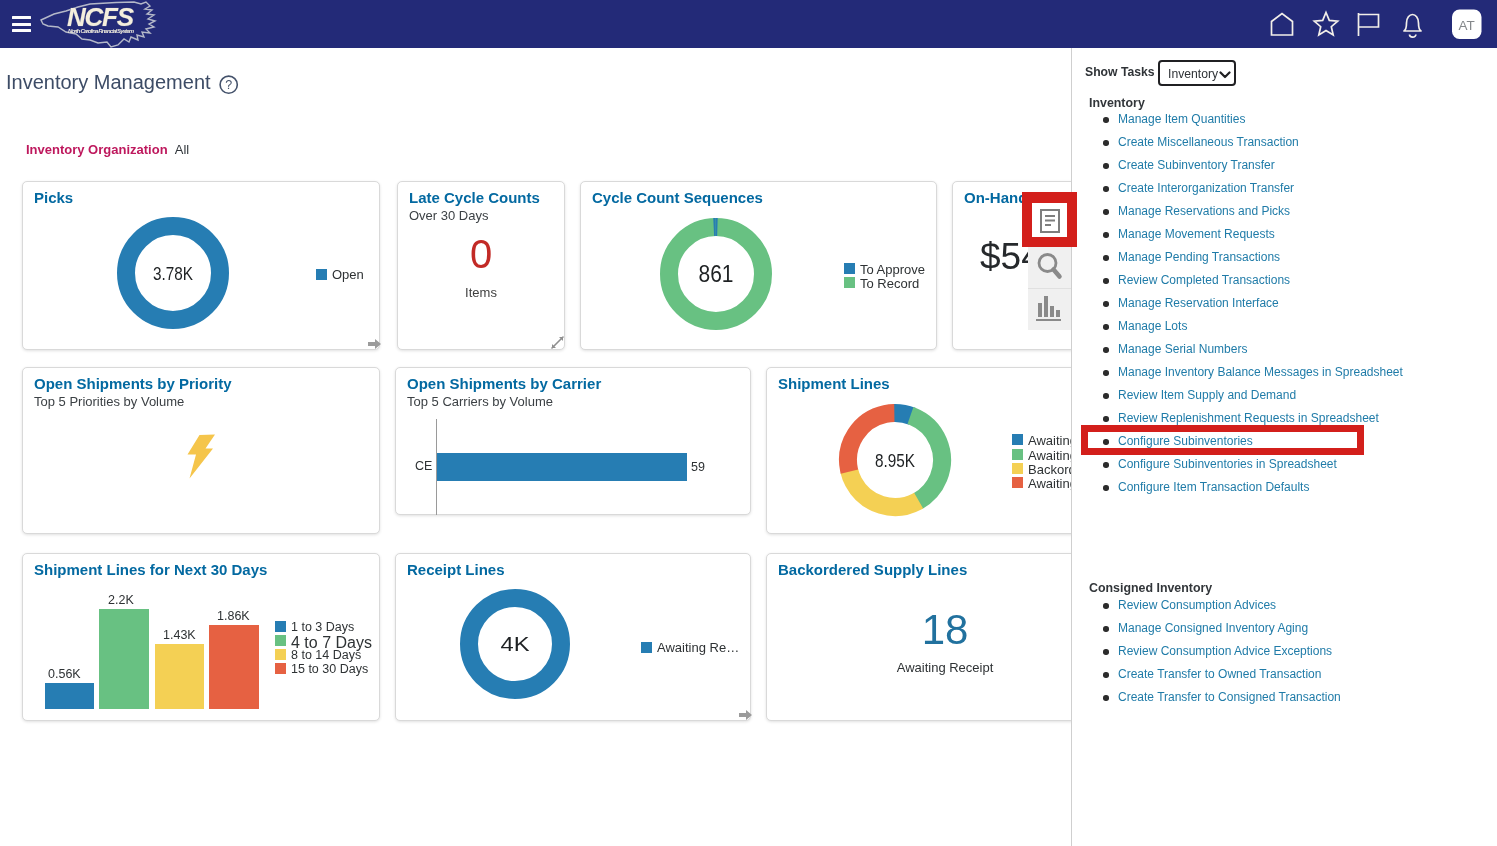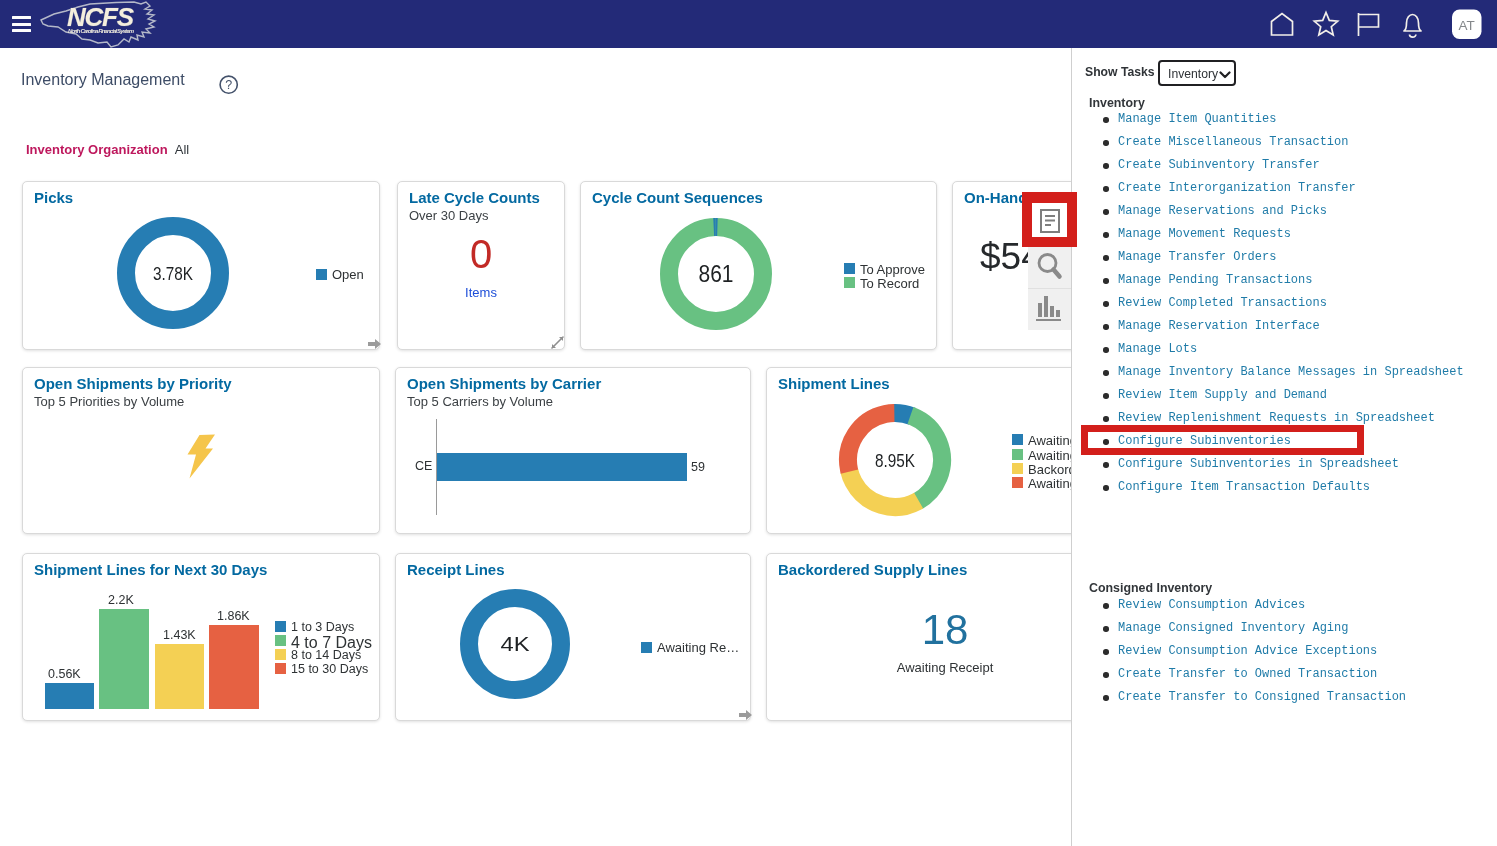--- a/index.html
+++ b/index.html
@@ -5,40 +5,40 @@
   * { margin:0; padding:0; box-sizing:border-box; }
   html,body { width:1497px; height:846px; background:#fff; font-family:"Liberation Sans", sans-serif; overflow:hidden; }
   #page { position:relative; width:1497px; height:846px; overflow:hidden; }
   .abs { position:absolute; }
 
   
   #topbar { position:absolute; left:0; top:0; width:1497px; height:48px; background:#232a78; }
   .hbar { position:absolute; left:12px; width:19px; height:3px; background:#fdfdfd; border-radius:0.5px; }
 
   
-  #h1 { position:absolute; left:21px; top:71px; font-size:16px; color:#3d4c66; }
+  #h1 { position:absolute; left:6px; top:71px; font-size:20px; color:#3d4c66; }
   #filter { position:absolute; left:26px; top:142px; font-size:13px; color:#32373c; }
   #filter b { color:#be185d; }
 
   
   .card { position:absolute; background:#fff; border:1px solid #d9d9d9; border-radius:5px;
           box-shadow:0 1px 3px rgba(0,0,0,0.12); }
   .ctitle { position:absolute; left:11px; top:7px; font-size:15px; font-weight:bold; color:#0369a1; }
   .csub   { position:absolute; left:11px; top:26px; font-size:13px; color:#3c4145; }
   .legsq  { position:absolute; width:11px; height:11px; }
   .legtx  { position:absolute; font-size:13px; color:#2e3234; white-space:nowrap; }
   .bignum { position:absolute; text-align:center; }
 
   
   #panel { position:absolute; left:1071px; top:48px; width:426px; height:798px; background:#fff; border-left:1px solid #cfcfcf; }
   #showtasks { position:absolute; left:13px; top:17px; font-size:12.2px; font-weight:bold; color:#2f3337; }
   #seltask { position:absolute; left:86px; top:12px; width:78px; height:26px; border:2px solid #202023; border-radius:4px; background:#fff; font-size:12.2px; color:#2f3337; }
   #seltask .sv { position:absolute; left:8px; top:4.5px; }
   .phead { font-size:12.4px; font-weight:bold; color:#32363a; position:absolute; left:17px; }
-  ul.plist { position:absolute; left:17px; list-style:none;font-family:Liberation Mono, monospace; }
+  ul.plist { position:absolute; left:17px; list-style:none; }
   ul.plist li { height:23px; line-height:23px; font-size:12px; white-space:nowrap; position:relative; padding-left:29px; }
   ul.plist li::before { content:""; position:absolute; left:14px; top:9px; width:5.5px; height:5.5px; border-radius:50%; background:#2c2c2c; }
   ul.plist li a { text-decoration:none; color:#1f7ba8; }
 
   
   #toolbar { position:absolute; left:1028px; top:204px; width:43px; }
   .tbtn { width:43px; height:42px; background:#f0f0f0; border-top:1px solid #e0e0e0; position:relative; }
   .tbtn.first { background:#fff; border-top:none; }
 
   
@@ -94,21 +94,21 @@
     <div class="legtx" style="left:309px; top:85px;">Open</div>
     <svg class="abs" style="left:345px; top:156px;" width="13" height="12" viewBox="0 0 13 12">
         <path d="M0 4 L7 4 L7 1 L13 6 L7 11 L7 8 L0 8 Z" fill="#9b9b9b"></path>
       </svg>
   </div>
 
   <div class="card" style="left:397px; top:181px; width:168px; height:169px;">
     <div class="ctitle">Late Cycle Counts</div>
     <div class="csub">Over 30 Days</div>
     <div class="bignum" style="left:0; width:166px; top:50px; font-size:40px; color:#c22a26;">0</div>
-    <div class="bignum" style="left:0; width:166px; top:103px; font-size:13px; color:#1d4ed8;">Items</div>
+    <div class="bignum" style="left:0; width:166px; top:103px; font-size:13px; color:#404040;">Items</div>
     <svg class="abs" style="left:153px; top:154px;" width="13" height="13" viewBox="0 0 13 13">
       <g stroke="#8f8f8f" stroke-width="1.6" fill="#8f8f8f">
         <path d="M1 12 L12 1" stroke-linecap="round"></path>
         <path d="M8 1 L12 1 L12 5 Z" stroke="none"></path>
         <path d="M1 8 L1 12 L5 12 Z" stroke="none"></path>
       </g>
     </svg>
   </div>
 
   <div class="card" style="left:580px; top:181px; width:357px; height:169px;">
@@ -130,21 +130,21 @@
   </div>
 
   <div class="card" style="left:22px; top:367px; width:358px; height:167px;">
     <div class="ctitle">Open Shipments by Priority</div>
     <div class="csub">Top 5 Priorities by Volume</div>
     <svg class="abs" style="left:162px; top:66px;" width="31" height="46" viewBox="0 0 31 46">
       <path d="M14.5 1 L30 0.5 L20.5 14.5 L28 14.5 L4.5 44.5 L11 20.5 L2.5 20.5 Z" fill="#f5c54b"></path>
     </svg>
   </div>
 
-  <div class="card" style="left:395px; top:367px; width:356px; height:167px;">
+  <div class="card" style="left:395px; top:367px; width:356px; height:148px;">
     <div class="ctitle">Open Shipments by Carrier</div>
     <div class="csub">Top 5 Carriers by Volume</div>
     <div class="abs" style="left:40px; top:51px; width:1px; height:96px; background:#9a9a9a;"></div>
     <div class="legtx" style="left:19px; top:91px; font-size:12.5px;">CE</div>
     <div class="abs" style="left:41px; top:85px; width:250px; height:28px; background:#267db3;"></div>
     <div class="legtx" style="left:295px; top:92px; font-size:12.5px;">59</div>
   </div>
 
   <div class="card" style="left:766px; top:367px; width:356px; height:167px;">
     <div class="ctitle">Shipment Lines</div>
@@ -241,25 +241,25 @@
         </svg>
       </div>
     <div class="phead" style="top:48px;">Inventory</div>
     <ul class="plist" style="top:60px;">
       <li><a>Manage Item Quantities</a></li>
       <li><a>Create Miscellaneous Transaction</a></li>
       <li><a>Create Subinventory Transfer</a></li>
       <li><a>Create Interorganization Transfer</a></li>
       <li><a>Manage Reservations and Picks</a></li>
       <li><a>Manage Movement Requests</a></li>
-      <li><a>Manage Transfer Orders</a></li>
       <li><a>Manage Pending Transactions</a></li>
       <li><a>Review Completed Transactions</a></li>
       <li><a>Manage Reservation Interface</a></li>
       <li><a>Manage Lots</a></li>
+      <li><a>Manage Serial Numbers</a></li>
       <li><a>Manage Inventory Balance Messages in Spreadsheet</a></li>
       <li><a>Review Item Supply and Demand</a></li>
       <li><a>Review Replenishment Requests in Spreadsheet</a></li>
       <li><a>Configure Subinventories</a></li>
       <li><a>Configure Subinventories in Spreadsheet</a></li>
       <li><a>Configure Item Transaction Defaults</a></li>
     </ul>
     <div class="phead" style="top:533px;">Consigned Inventory</div>
     <ul class="plist" style="top:546px;">
       <li><a>Review Consumption Advices</a></li>

